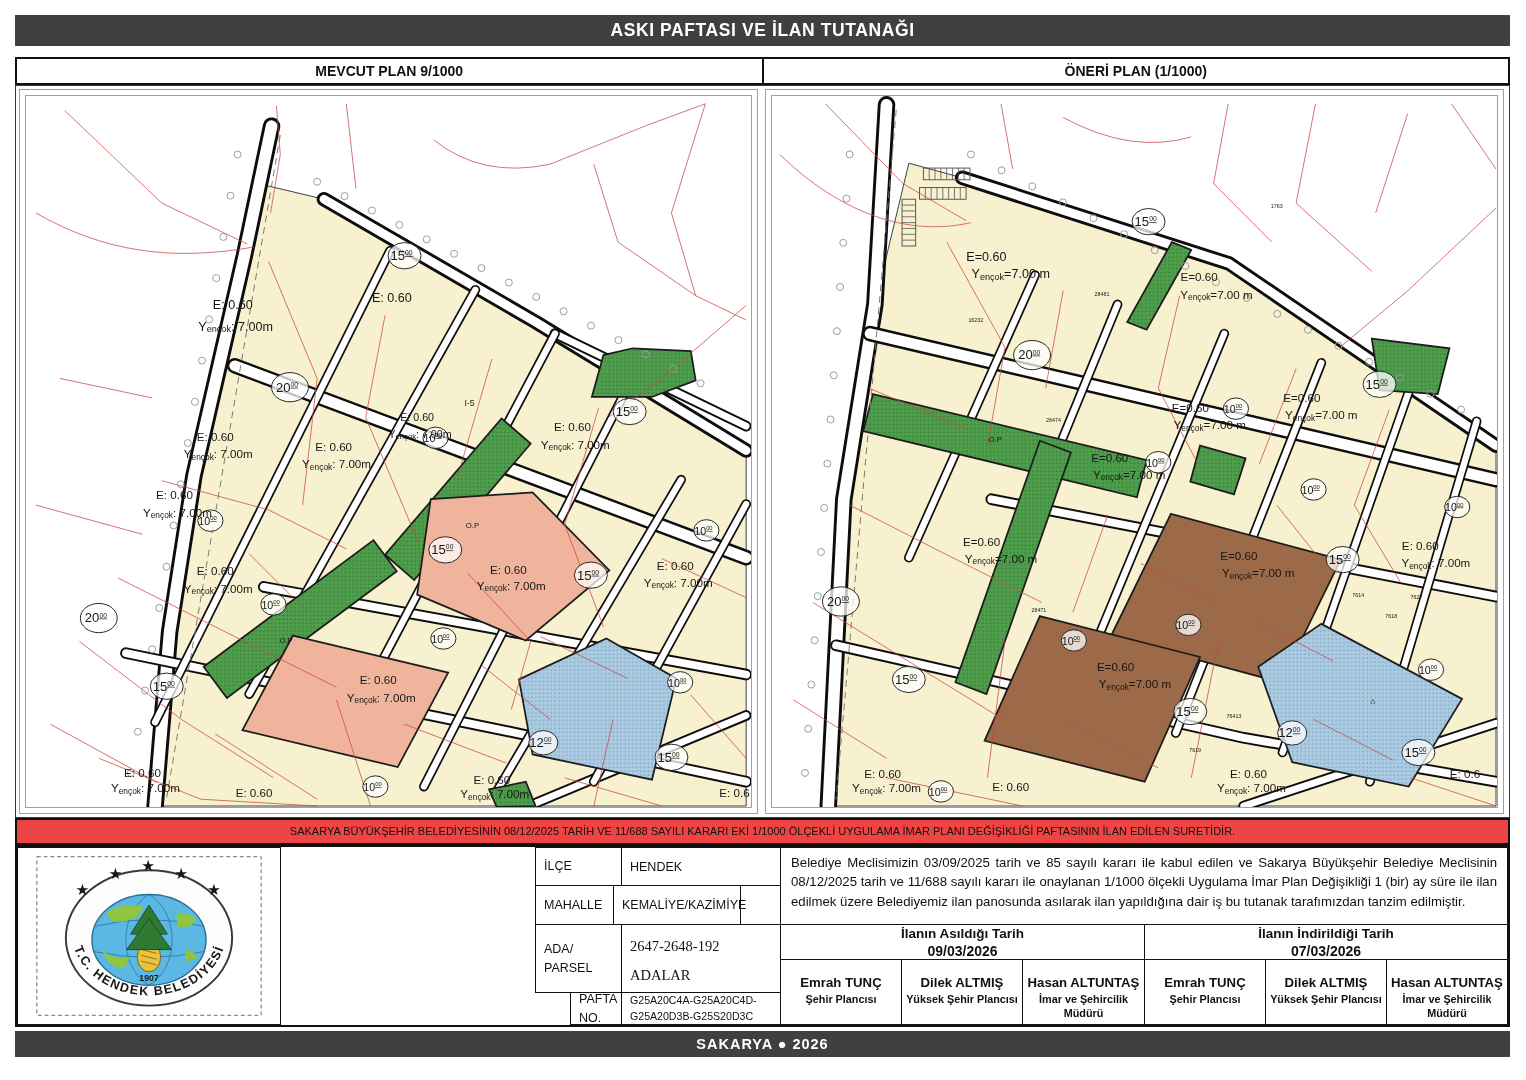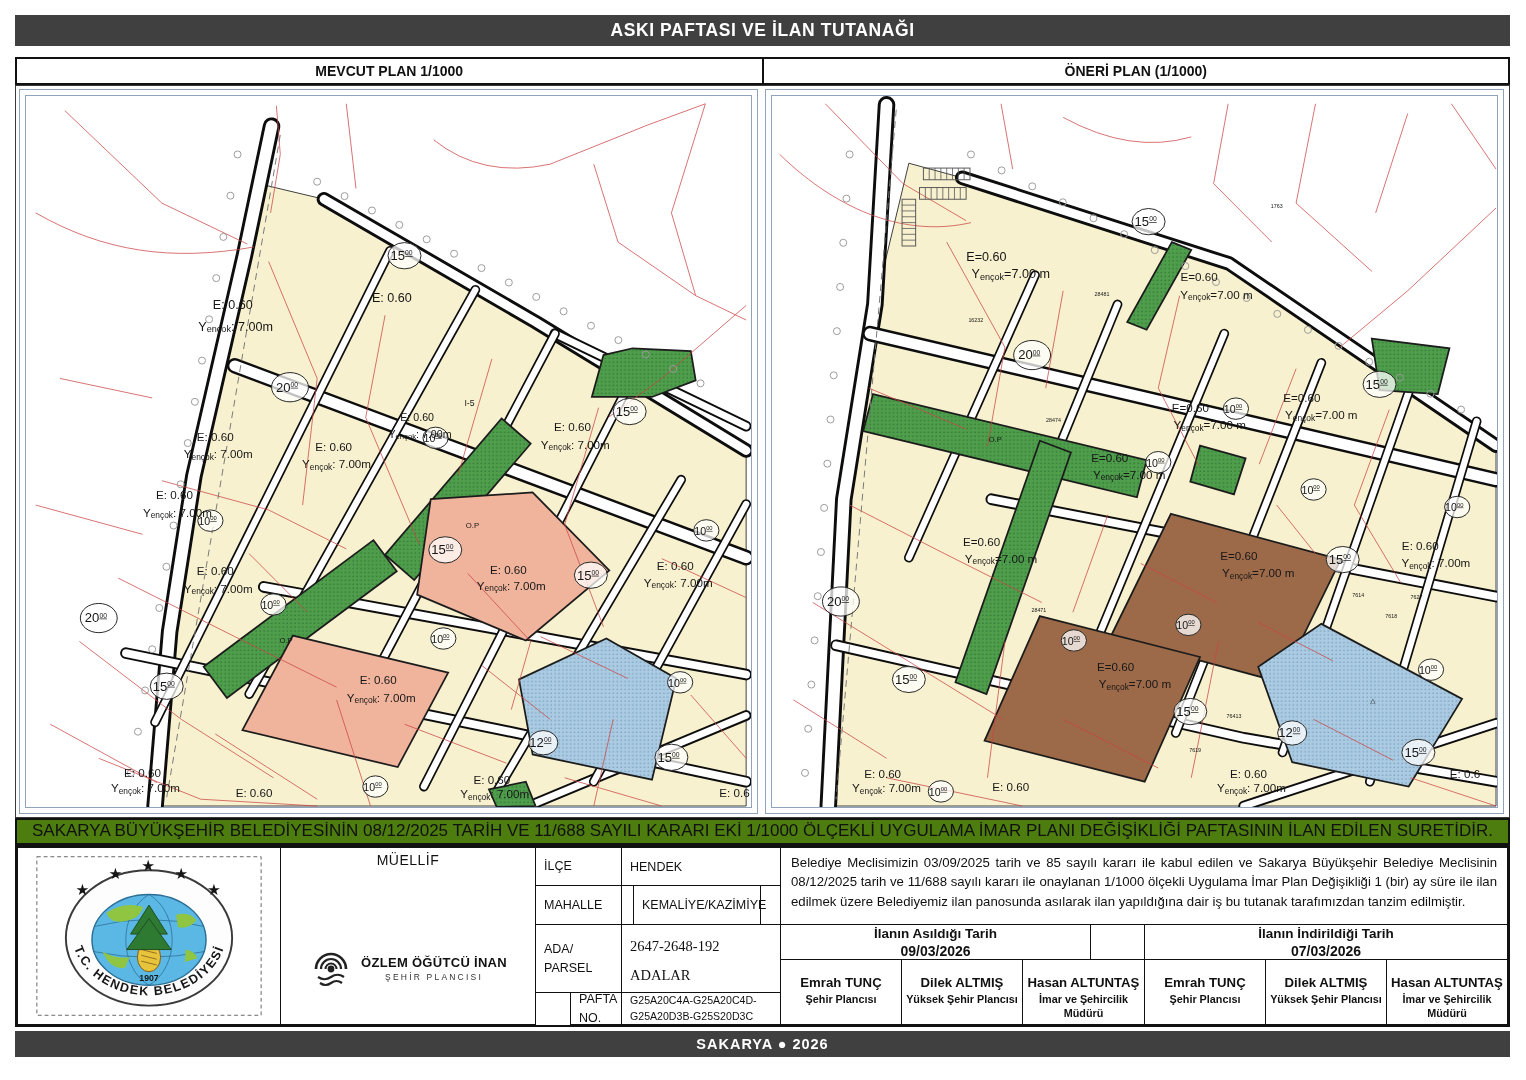--- a/index.html
+++ b/index.html
@@ -16,21 +16,21 @@
   #title-row .tcell:first-child{border-right:2px solid #111;}
   #maps-box{position:absolute;left:15px;top:85px;width:1495px;height:733px;border:1.5px solid #3a3a3a;}
   .panel{position:absolute;top:0;bottom:0;}
   #panel-left{left:0;width:745px;}
   #panel-right{left:746px;width:745px;}
   .frame1{position:absolute;inset:3px;border:1px solid #8fa3bb;}
   .frame2{position:absolute;inset:5px;border:1px solid #8fa3bb;background:#fff;overflow:hidden;}
   .frame2 svg{width:100%;height:100%;display:block;}
   svg text{font-family:"Liberation Sans",sans-serif;fill:#161616;}
   #ann-row{position:absolute;left:15px;top:818px;width:1495px;height:27px;border:2px solid #111;
-    text-align:center;font-size:17px;line-height:22px;background:#4d7c0f;}
+    text-align:center;font-size:11px;line-height:22px;background:#ef4444;}
   #tbl{position:absolute;left:15px;top:845px;width:1495px;height:182px;border:2px solid #111;background:#fff;}
   .c{position:absolute;border:1px solid #111;background:#fff;}
   .lblcell{display:flex;flex-direction:column;justify-content:center;padding-left:8px;font-size:12.5px;line-height:1.5;}
   .valcell{display:flex;flex-direction:column;justify-content:center;padding-left:8px;font-size:12.5px;}
   .sercell{justify-content:flex-start;padding-top:7px;font-family:"Liberation Serif",serif;font-size:14.5px;line-height:2;}
   .pafval{justify-content:center;font-size:10.6px;line-height:1.45;}
   #cell-para{padding:5px 10px;font-size:13.2px;line-height:1.47;text-align:justify;}
   .datecell{display:flex;flex-direction:column;justify-content:center;text-align:center;gap:2px;}
   .datecell .dh{font-weight:bold;font-size:13.5px;}
   .datecell .dv{font-weight:bold;font-size:14px;}
@@ -45,21 +45,21 @@
   #cell-logo{display:flex;align-items:center;justify-content:center;}
 </style>
 </head>
 <body>
 
 <div id="page">
 
   <div id="header-bar" class="greenbar">ASKI PAFTASI VE İLAN TUTANAĞI</div>
 
   <div id="title-row">
-    <div class="tcell">MEVCUT PLAN 1/1000</div>
+    <div class="tcell">MEVCUT PLAN 9/1000</div>
     <div class="tcell">ÖNERİ PLAN (1/1000)</div>
   </div>
 
   <div id="maps-box">
     <div class="panel" id="panel-left">
       <div class="frame1">
           <div class="frame2">
         <svg id="svg-map-left" viewBox="0 0 747 730" preserveAspectRatio="none">
           <defs>
             <pattern id="pgreenL" width="4" height="4" patternUnits="userSpaceOnUse">
@@ -561,49 +561,32 @@
         <text x="112" y="19" font-size="16" fill="#2c8fd4">★</text>
         <text x="146" y="27" font-size="16" fill="#e8821e">★</text>
         <text x="180" y="44" font-size="16" fill="#222222">★</text>
         <path id="arcH" d="M42,96 A80,66 0 0 0 198,96" fill="none" stroke="none"></path>
         <text font-size="13" font-weight="bold" letter-spacing="1.5" fill="#1a1a1a">
           <textPath href="#arcH" startOffset="50%" text-anchor="middle">T.C. HENDEK BELEDİYESİ</textPath>
         </text>
       </svg>
     </div>
 
-    <div class="c" id="cell-muellif" style="left:263px;top:0;width:256px;height:178px;">
-      <div id="muellif-head">MÜELLİF</div>
-      <div id="muellif-brand">
-        <svg width="44" height="44" viewBox="0 0 44 44">
-          <circle cx="22" cy="23" r="3.4" fill="#222"></circle>
-          <path d="M7,23 A15,15 0 0 1 37,23" fill="none" stroke="#222" stroke-width="2.6"></path>
-          <path d="M12,23 A10,10 0 0 1 32,23" fill="none" stroke="#222" stroke-width="2.2"></path>
-          <path d="M16.5,23 A5.5,5.5 0 0 1 27.5,23" fill="none" stroke="#222" stroke-width="2"></path>
-          <path d="M9,31 q6.5,4.5 13,0 q6.5,-4.5 13,0" fill="none" stroke="#222" stroke-width="2.2"></path>
-          <path d="M11,37 q5.5,4 11,0 q5.5,-4 11,0" fill="none" stroke="#222" stroke-width="2.2"></path>
-        </svg>
-        <div>
-          <div class="bn">ÖZLEM ÖĞÜTCÜ İNAN</div>
-          <div class="br">ŞEHİR PLANCISI</div>
-        </div>
-      </div>
-    </div>
 
     <div class="c lblcell" style="left:518px;top:0;width:107px;height:39px;">
       <span>İLÇE</span>
       </div>
     <div class="c valcell" style="left:604px;top:0;width:168px;height:39px;">
       <span>HENDEK</span>
       </div>
 
     <div class="c lblcell" style="left:518px;top:38px;width:87px;height:40px;">
       <span>MAHALLE</span>
       </div>
-    <div class="c valcell" style="left:596px;top:38px;width:128px;height:40px;margin-left:20px;">
+    <div class="c valcell" style="left:596px;top:38px;width:128px;height:40px;">
       <span>KEMALİYE/KAZİMİYE</span>
       </div>
 
     <div class="c lblcell" style="left:518px;top:77px;width:87px;height:69px;">
       <span>ADA/</span>
       <span>PARSEL</span>
       </div>
     <div class="c valcell sercell" style="left:604px;top:77px;width:160px;height:69px;">
       <span>2647-2648-192</span>
       <span>ADALAR</span>
@@ -613,21 +596,21 @@
       <span>PAFTA</span>
       <span>NO.</span>
       </div>
     <div class="c valcell pafval" style="left:604px;top:145px;width:160px;height:33px;">
       <span>G25A20C4A-G25A20C4D-</span>
       <span>G25A20D3B-G25S20D3C</span>
       </div>
 
     <div class="c" id="cell-para" style="left:763px;top:0;width:728px;height:78px;">Belediye Meclisimizin 03/09/2025 tarih ve 85 sayılı kararı ile kabul edilen ve Sakarya Büyükşehir Belediye Meclisinin 08/12/2025 tarih ve 11/688 sayılı kararı ile onaylanan 1/1000 ölçekli Uygulama İmar Plan Değişikliği 1 (bir) ay süre ile ilan edilmek üzere Belediyemiz ilan panosunda asılarak ilan yapıldığına dair iş bu tutanak tarafımızdan tanzim edilmiştir.</div>
 
-    <div class="c datecell" style="left:763px;top:77px;width:311px;height:36px;">
+    <div class="c datecell" style="left:763px;top:77px;width:365px;height:36px;">
       <span class="dh">İlanın Asıldığı Tarih</span>
       <span class="dv">09/03/2026</span>
       </div>
     <div class="c datecell" style="left:1127px;top:77px;width:364px;height:36px;">
       <span class="dh">İlanın İndirildiği Tarih</span>
       <span class="dv">07/03/2026</span>
       </div>
 
     <div class="c sigcell" style="left:763px;top:112px;width:122px;height:66px;">
       <span class="nm">Emrah TUNÇ</span>

